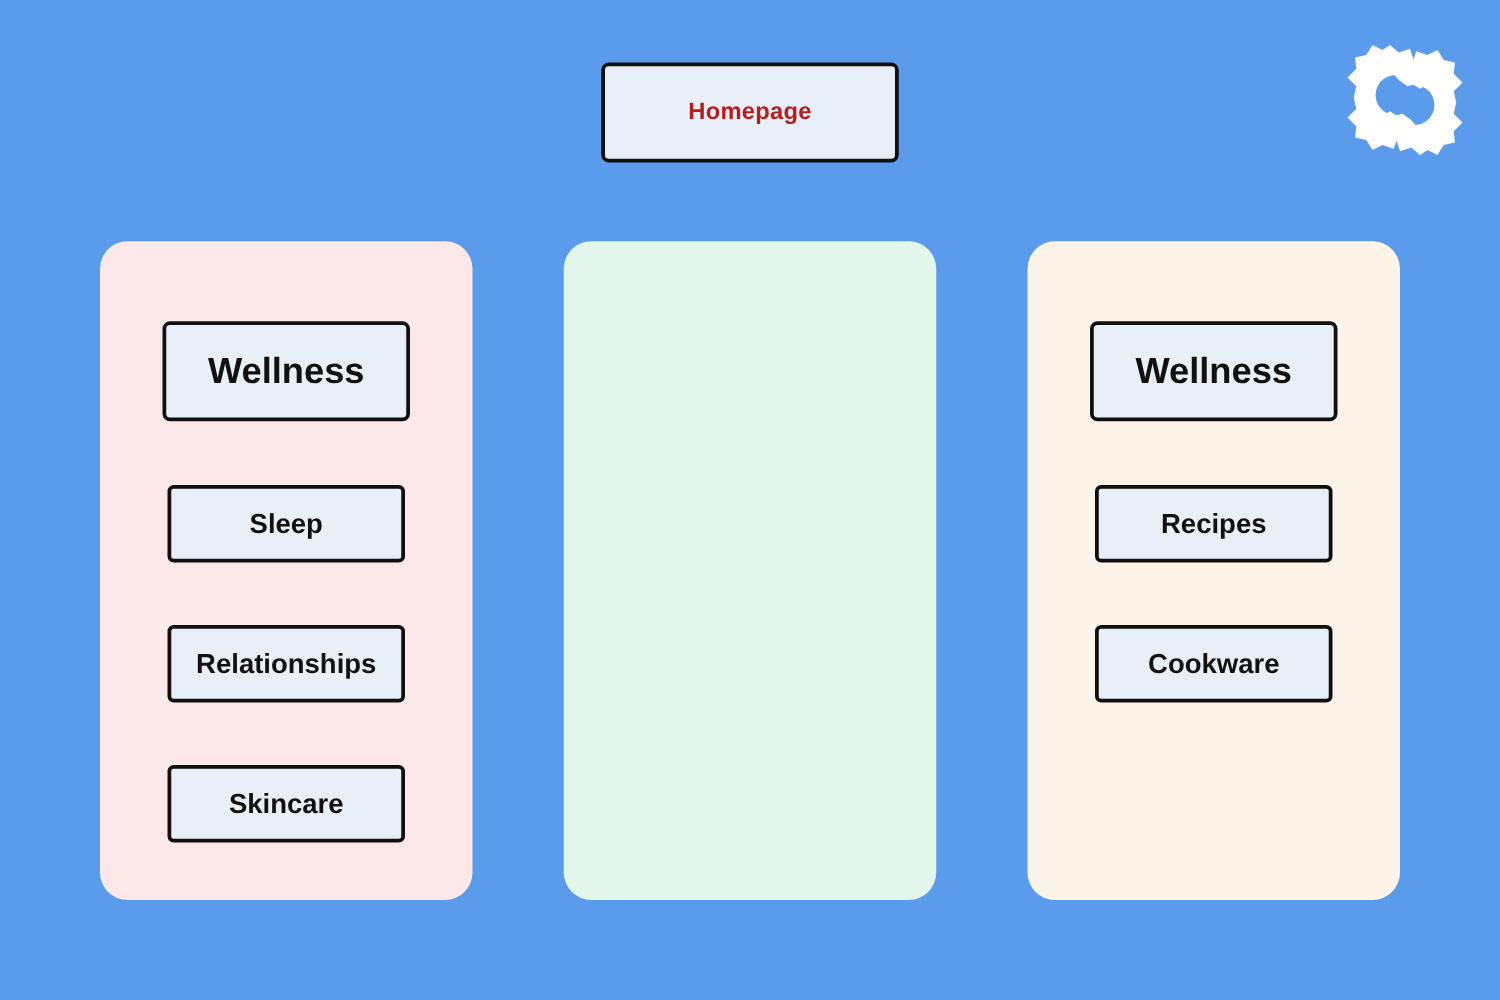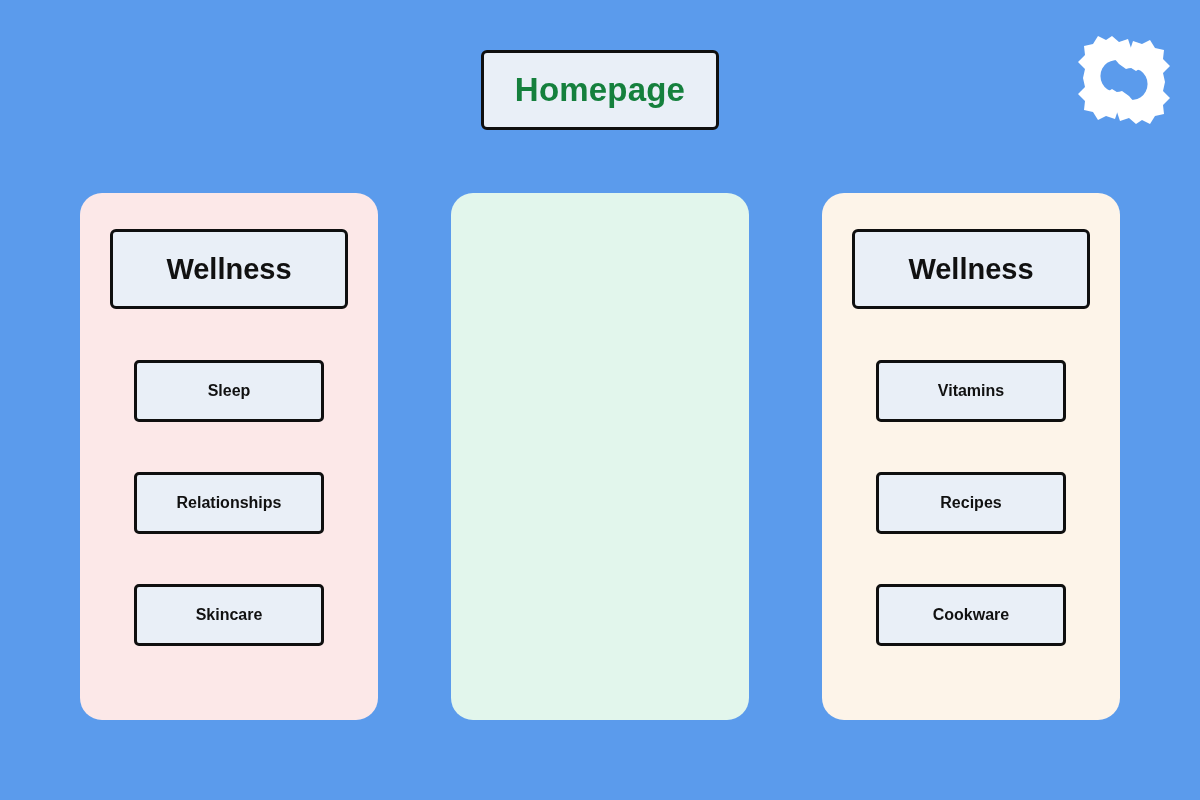--- a/index.html
+++ b/index.html
@@ -38,23 +38,23 @@
     height: 80px;
     background: #e9eff7;
     border: 3px solid #0f0f0f;
     border-radius: 6px;
     box-sizing: border-box;
     display: flex;
     align-items: center;
     justify-content: center;
   }
   .root-node .node-label {
-    font-size: 33px;
+    font-size: 19px;
     font-weight: bold;
-    color: #15803d;
+    color: #b91c1c;
     letter-spacing: 0.2px;
     white-space: nowrap;
   }
 
   
   .columns {
     position: absolute;
     left: 80px;
     top: 193px;
     width: 1040px;
@@ -70,22 +70,22 @@
     box-sizing: border-box;
     display: flex;
     flex-direction: column;
     align-items: center;
   }
   .column-card.tint-pink   { background: #fce8e8; }
   .column-card.tint-mint   { background: #e2f6ec; }
   .column-card.tint-cream  { background: #fdf4e9; }
 
   .category-node {
-    margin-top: 36px;
-    width: 238px;
+    margin-top: 64px;
+    width: 198px;
     height: 80px;
     background: #e9eff7;
     border: 3px solid #0f0f0f;
     border-radius: 6px;
     box-sizing: border-box;
     display: flex;
     align-items: center;
     justify-content: center;
   }
   .category-node .node-label {
@@ -108,21 +108,21 @@
     height: 62px;
     background: #e9eff7;
     border: 3px solid #0f0f0f;
     border-radius: 5px;
     box-sizing: border-box;
     display: flex;
     align-items: center;
     justify-content: center;
   }
   .leaf-node .node-label {
-    font-size: 16px;
+    font-size: 22px;
     font-weight: bold;
     color: #111111;
     white-space: nowrap;
   }
 </style>
 </head>
 <body>
 
 <div id="canvas">
 
@@ -172,23 +172,20 @@
 
     <div class="column-card tint-mint">
     </div>
 
     <div class="column-card tint-cream">
       <div class="category-node">
         <span class="node-label">Wellness</span>
       </div>
       <div class="leaf-list">
         <div class="leaf-node">
-          <span class="node-label">Vitamins</span>
-        </div>
-        <div class="leaf-node">
           <span class="node-label">Recipes</span>
         </div>
         <div class="leaf-node">
           <span class="node-label">Cookware</span>
         </div>
       </div>
     </div>
 
   </div>
 </div>

